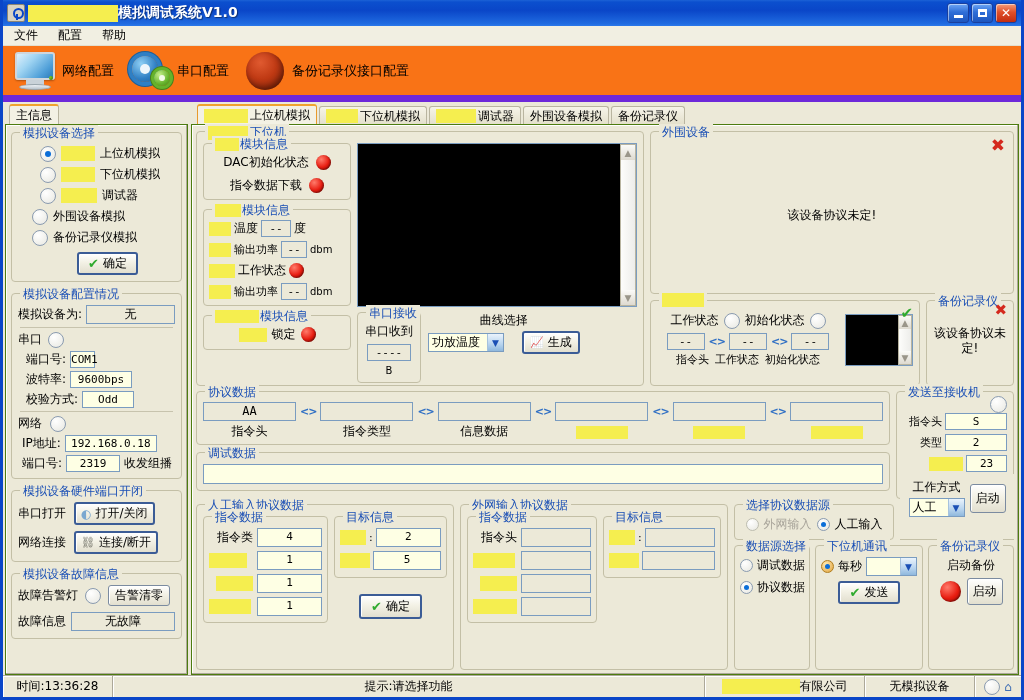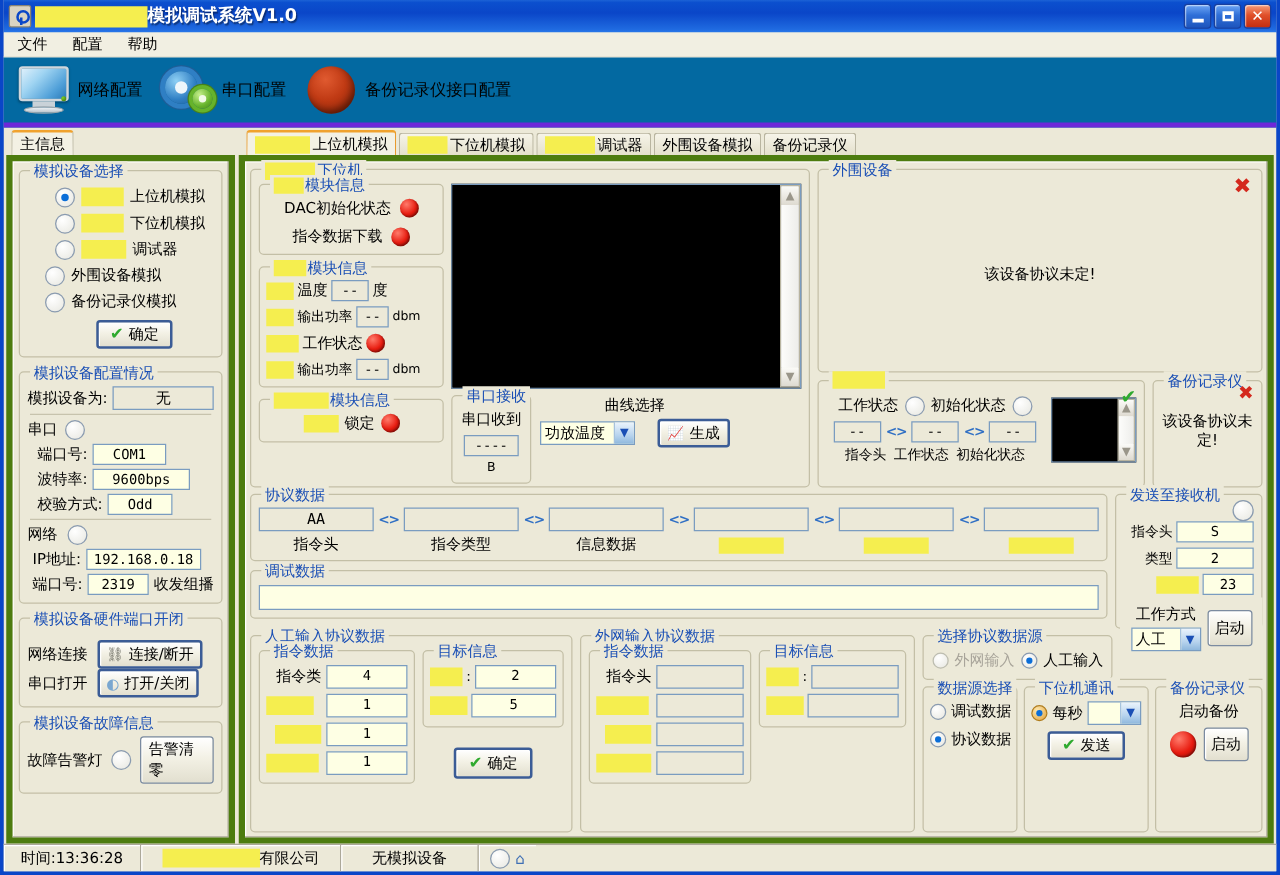--- a/index.html
+++ b/index.html
@@ -60,23 +60,23 @@
   .maxi{display:block;width:9px;height:8px;border:2px solid #fff;border-top-width:3px;}
   
   .menubar{
     flex:0 0 20px; height:20px; background:#f1efe2;
     display:flex; align-items:center; padding-left:8px; gap:14px;
     border-bottom:1px solid #e2dfd0;
   }
   .menubar .mi{ font-size:12px; padding:1px 3px; cursor:default; }
   
   .toolbar{
-    flex:0 0 56px; height:56px; background:#0369a1;
+    flex:0 0 56px; height:56px; background:#f97316;
     display:flex; align-items:center; gap:4px; padding-left:8px;
-    border-bottom:4px solid #6d28d9;
+    border-bottom:7px solid #6d28d9;
   }
   .tbitem{ display:flex; align-items:center; gap:5px; padding:2px 8px 2px 2px; }
   .tblabel{ font-size:13px; }
   .ico-monitor{ width:44px;height:40px;position:relative; }
   .ico-monitor .scr{
     position:absolute;left:2px;top:1px;width:40px;height:28px;border-radius:3px;
     background:linear-gradient(135deg,#dff0fb 0%,#9fd4f2 35%,#4f9fd8 75%,#2b7ab8 100%);
     border:2px solid #cfd6dc; box-shadow:0 1px 2px rgba(0,0,0,.3);
   }
   .ico-monitor .stand{
@@ -147,21 +147,21 @@
     flex:1 1 auto; display:flex; padding:2px 2px 0 2px; gap:3px; min-height:0;
   }
   
   .gb{ position:relative; border:1px solid #c3bfa6; border-radius:4px; background:#ece9d8; }
   .gb > .cap{
     position:absolute; top:-8px; left:8px; background:#ece9d8; padding:0 3px;
     color:#1a4fb5; font-size:12px; white-space:nowrap; display:flex; align-items:center;
   }
   
   .panel{
-    background:#ece9d8; border:5px solid #4d7c0f;
+    background:#ece9d8; border:1px solid #4d7c0f;
     box-shadow:inset -1px -1px 0 #aca899, inset 1px 1px 0 #fff;
   }
   
   .tin{
     border:1px solid #7a9cc0; background:#feffe4; height:17px; line-height:15px;
     text-align:center; font-size:11px; font-family:"DejaVu Sans Mono","Liberation Mono",monospace;
     color:#000;
   }
   .tin.wh{ background:#ece9d8; }
   
@@ -344,25 +344,25 @@
             <span class="lbl">模拟设备为:</span>
             <span class="tin wh" style="flex:1 1 auto;height:19px;line-height:17px;font-size:12px;">无</span>
           </div>
           <div class="sep"></div>
           <div class="rowc" style="gap:6px;">
             <span class="lbl">串口</span>
             <span class="rad big"></span>
           </div>
           <div class="rowc" style="gap:4px;margin-top:3px;padding-left:8px;">
             <span class="lbl">端口号:</span>
-            <span class="tin" style="width:59px">COM1</span>
+            <span class="tin" style="width:25px">COM1</span>
           </div>
           <div class="rowc" style="gap:4px;margin-top:3px;padding-left:8px;">
             <span class="lbl">波特率:</span>
-            <span class="tin" style="width:78px">9600bps</span>
+            <span class="tin" style="width:62px">9600bps</span>
           </div>
           <div class="rowc" style="gap:4px;margin-top:3px;padding-left:8px;">
             <span class="lbl">校验方式:</span>
             <span class="tin" style="width:52px">Odd</span>
           </div>
           <div class="sep"></div>
           <div class="rowc" style="gap:8px;">
             <span class="lbl">网络</span>
             <span class="rad big"></span>
           </div>
@@ -372,44 +372,48 @@
           </div>
           <div class="rowc" style="gap:4px;margin-top:3px;padding-left:4px;">
             <span class="lbl">端口号:</span>
             <span class="tin" style="width:54px">2319</span>
             <span class="lbl">收发组播</span>
           </div>
         </div>
 
         <div class="gb" style="padding:11px 6px 7px 6px;">
           <div class="cap">模拟设备硬件端口开闭</div>
+          <div class="rowc" style="gap:8px;">
+            <span class="lbl">串口打开</span>
+            <span class="btn strong" style="padding:1px 5px;">
+              <span style="color:#7aa7d0;font-size:12px;">◐</span>
+              <span>打开/关闭</span>
+            </span>
+          </div>
           <div class="rowc" style="gap:8px;margin-top:6px;">
             <span class="lbl">网络连接</span>
             <span class="btn strong" style="padding:1px 5px;">
               <span style="color:#6a6a60;font-size:11px;">⛓</span>
               <span>连接/断开</span>
-            </span>
-          </div>
-          <div class="rowc" style="gap:8px;">
-            <span class="lbl">串口打开</span>
-            <span class="btn strong" style="padding:1px 5px;">
-              <span style="color:#7aa7d0;font-size:12px;">◐</span>
-              <span>打开/关闭</span>
             </span>
           </div>
         </div>
 
         <div class="gb" style="padding:11px 6px 7px 6px;">
           <div class="cap">模拟设备故障信息</div>
           <div class="rowc" style="gap:7px;">
             <span class="lbl">故障告警灯</span>
             <span class="rad big"></span>
             <span class="btn" style="padding:1px 6px;">
               <span>告警清零</span>
             </span>
+          </div>
+          <div class="rowc" style="gap:5px;margin-top:6px;">
+            <span class="lbl">故障信息</span>
+            <span class="tin wh" style="flex:1 1 auto;height:19px;line-height:17px;font-size:12px;">无故障</span>
           </div>
         </div>
 
         <div style="flex:1 1 auto"></div>
       </div>
     </div>
 
     <div style="flex:1 1 auto;display:flex;flex-direction:column;min-width:0;">
 
       <div class="tabs" style="padding-left:6px">
@@ -825,20 +829,21 @@
             </div>
           </div>
         </div>
 
       </div>
     </div>
   </div>
 
   <div class="statusbar">
     <div class="sbcell" style="width:110px;flex:0 0 110px;">时间:13:36:28</div>
+    <div class="sbcell" style="flex:1 1 auto;">提示:请选择功能</div>
     <div class="sbcell" style="width:160px;flex:0 0 160px;gap:0;">
       <span class="redact" style="width:78px;height:15px"></span>
       <span>有限公司</span>
     </div>
     <div class="sbcell" style="width:110px;flex:0 0 110px;">无模拟设备</div>
     <div class="sbcell" style="width:46px;flex:0 0 46px;gap:4px;border-right:none;">
       <span class="rad big"></span>
       <span style="color:#3f6fb5;font-size:12px;">⌂</span>
     </div>
   </div>

